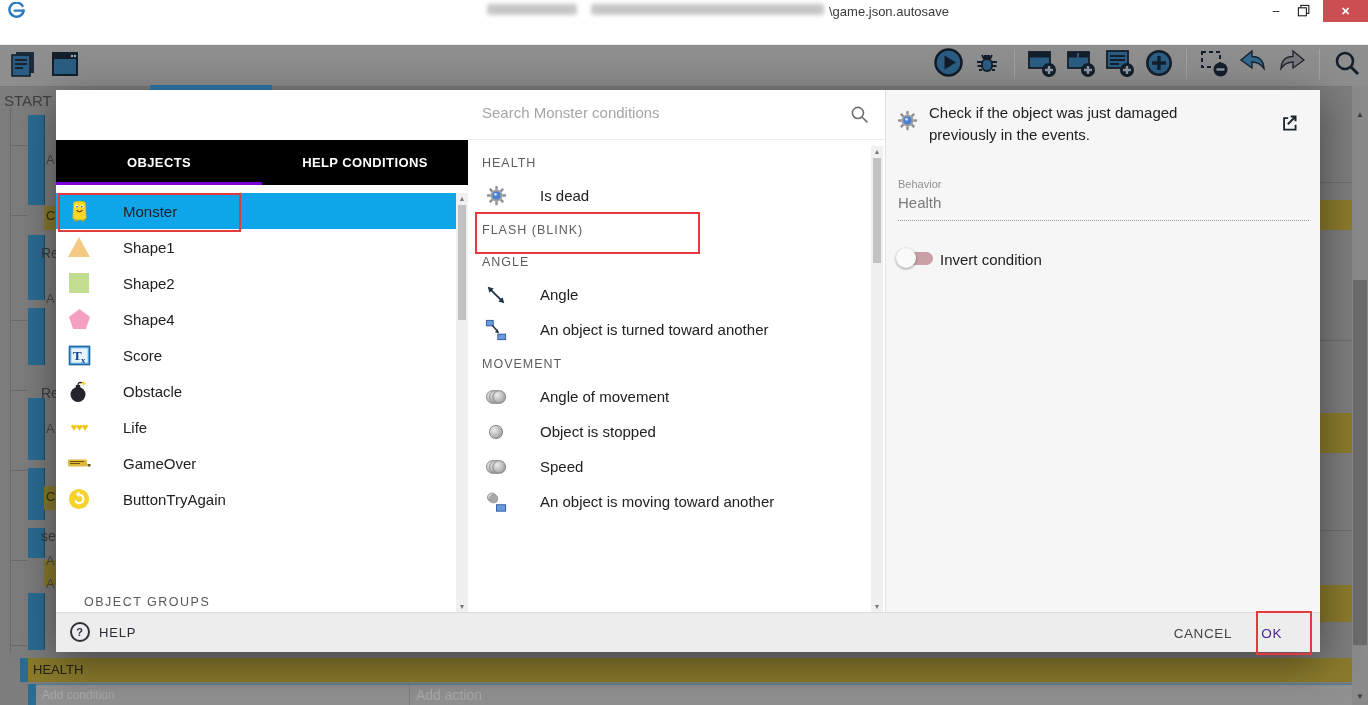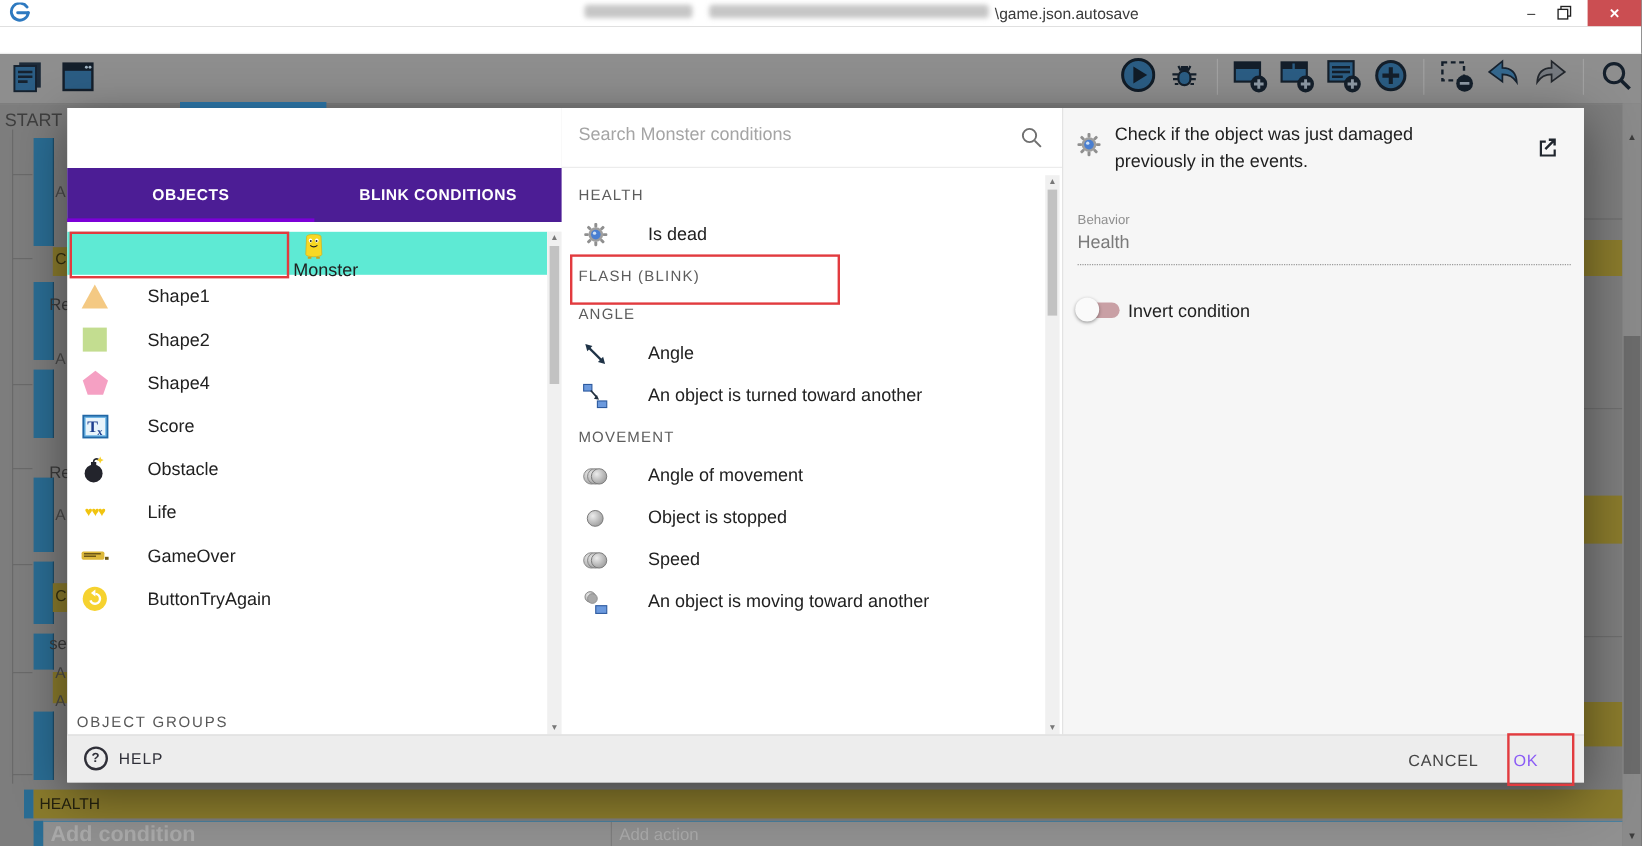--- a/index.html
+++ b/index.html
@@ -33,42 +33,42 @@
   .tree{position:absolute;left:10px;top:108px;width:1px;height:545px;background:#6a6a6a;z-index:1;}
   .stub{position:absolute;left:10px;width:17px;height:1px;background:#6a6a6a;z-index:1;}
   .rs-band{position:absolute;left:1320px;width:32px;background:#8a7b2c;z-index:1;}
   .rs-line{position:absolute;left:1320px;width:32px;height:1px;background:#6e6e6e;z-index:1;}
   .app-scroll{position:absolute;left:1352px;top:86px;width:16px;height:619px;background:#8a8a8a;z-index:1;}
   .app-scroll .arr{position:absolute;left:0;width:16px;text-align:center;font-size:8px;color:#3c3c3c;}
   .app-scroll .thumb{position:absolute;left:1px;top:194px;width:14px;height:365px;background:#6b6b6b;}
   .bg-health{position:absolute;left:28px;top:658px;width:1324px;height:24px;background:#8a7b2c;color:#23210f;
              font-size:13px;line-height:24px;padding-left:5px;box-sizing:border-box;z-index:1;}
   .bg-addrow{position:absolute;left:36px;top:684px;width:1316px;height:21px;background:#909090;border-top:1px solid #4a7f9d;display:flex;z-index:1;box-sizing:border-box;}
-  .bg-addcond{width:474px;border-right:1px solid #7d7d7d;color:#a9a9a9;font-size:18px;line-height:20px;padding-left:6px;box-sizing:border-box;font-weight:bold;}
+  .bg-addcond{width:374px;border-right:1px solid #7d7d7d;color:#a9a9a9;font-size:12px;line-height:20px;padding-left:6px;box-sizing:border-box;}
   .bg-addact{flex:1;color:#a9a9a9;font-size:14px;line-height:20px;padding-left:6px;}
   .bstub1{position:absolute;left:20px;top:658px;width:8px;height:24px;background:#2a6d94;z-index:1;}
   .bstub2{position:absolute;left:28px;top:684px;width:8px;height:21px;background:#2a6d94;z-index:2;}
   
   .dialog{position:absolute;left:56px;top:90px;width:1264px;height:562px;background:#fff;z-index:3;
           box-shadow:0 10px 40px rgba(0,0,0,.45);}
   .lp-search{position:absolute;left:0;top:0;width:412px;height:50px;background:#fff;}
   .search-input{position:absolute;left:20px;top:13px;width:290px;border:none;outline:none;font-size:15px;color:#212121;
                 font-family:"Liberation Sans",sans-serif;background:transparent;}
   .search-input::placeholder{color:#a5a5a5;}
   .lp-filter{position:absolute;left:330px;top:19px;}
   .lp-mag{position:absolute;left:374px;top:15px;}
-  .tabs{position:absolute;left:0;top:50px;width:412px;height:45px;background:#4c1d95;display:flex;}
+  .tabs{position:absolute;left:0;top:50px;width:412px;height:45px;background:#000000;display:flex;}
   .tab{flex:1;display:flex;align-items:center;justify-content:center;color:#fff;font-size:13px;font-weight:bold;letter-spacing:.4px;border:none;background:transparent;}
   .tab-indicator{position:absolute;left:0;top:92px;width:206px;height:3px;background:#7c00d8;}
   .obj-list{position:absolute;left:0;top:103px;width:400px;height:419px;overflow:hidden;}
   .obj-row{height:36px;display:flex;align-items:center;}
-  .obj-row.selected{background:#5eead4;flex-direction:column;}
+  .obj-row.selected{background:#0ea5e9;}
   .obj-icon{width:26px;margin-left:10px;display:flex;justify-content:center;align-items:center;}
   .obj-label{margin-left:31px;font-size:15px;color:#212121;}
-  .groups-header{margin-top:6px;font-size:12.5px;color:#585858;letter-spacing:1.5px;padding-left:8px;}
+  .groups-header{margin-top:6px;font-size:12.5px;color:#585858;letter-spacing:1.5px;padding-left:28px;}
   .panel-scroll{position:absolute;width:12px;background:#f0f0f0;}
   .lp-scroll{left:400px;top:103px;height:419px;}
   .mp-scroll{left:815px;top:56px;height:466px;}
   .panel-scroll .arr{position:absolute;left:0;width:12px;text-align:center;font-size:7px;color:#777;}
   .panel-scroll .thumb{position:absolute;left:2px;width:8px;background:#c2c2c2;}
   .vdiv{position:absolute;left:412px;top:0;width:1px;height:50px;background:#e9e9e9;}
   .mp-search{position:absolute;left:412px;top:0;width:417px;height:50px;background:#fff;border-bottom:1px solid #ececec;box-sizing:border-box;}
   .mp-search .search-input{left:12px;width:330px;}
   .mp-mag{position:absolute;right:16px;top:15px;}
   .cond-list{position:absolute;left:412px;top:56px;width:403px;height:466px;overflow:hidden;}
@@ -89,21 +89,21 @@
   .rp-toggle .track{position:absolute;left:2px;top:4px;width:33px;height:13px;border-radius:7px;background:#c9a0a5;}
   .rp-toggle .knob{position:absolute;left:-2px;top:0;width:20px;height:20px;border-radius:50%;background:#fafafa;box-shadow:0 1px 3px rgba(0,0,0,.4);}
   .rp-invert-label{position:absolute;left:54px;top:161px;font-size:15px;color:#212121;}
   
   .footer{position:absolute;left:0;top:522px;width:1264px;height:40px;background:#ededed;border-top:1px solid #dcdcdc;box-sizing:border-box;}
   .help-btn{position:absolute;left:14px;top:9px;display:flex;gap:9px;align-items:center;background:transparent;border:none;padding:0;
             font-size:13px;color:#2f2f38;letter-spacing:.8px;font-family:"Liberation Sans",sans-serif;}
   .help-circle{width:16px;height:16px;border:2px solid #2f2f38;border-radius:50%;font-size:11px;font-weight:bold;
                display:flex;align-items:center;justify-content:center;color:#2f2f38;}
   .cancel-btn{position:absolute;right:82px;top:12px;font-size:13.5px;color:#454545;letter-spacing:.6px;background:transparent;border:none;font-family:"Liberation Sans",sans-serif;}
-  .ok-btn{position:absolute;right:32px;top:12px;font-size:13.5px;color:#8b5cf6;letter-spacing:.6px;background:transparent;border:none;font-family:"Liberation Sans",sans-serif;}
+  .ok-btn{position:absolute;right:32px;top:12px;font-size:13.5px;color:#4c1d95;letter-spacing:.6px;background:transparent;border:none;font-family:"Liberation Sans",sans-serif;}
   .redbox{position:absolute;border:2px solid #e23b3f;z-index:9;pointer-events:none;}
   .hl-monster{left:2px;top:103px;width:179px;height:35px;}
   .hl-cond{left:419px;top:122px;width:221px;height:38px;}
   .hl-ok{left:1200px;top:521px;width:52px;height:40px;}
 </style>
 </head>
 <body>
 
 <div id="app">
 
@@ -279,21 +279,21 @@
   <div class="bg-addrow">
     <div class="bg-addcond">Add condition</div>
     <div class="bg-addact">Add action</div>
   </div>
 
   <div class="dialog">
 
     <div class="vdiv"></div>
     <div class="tabs">
       <button class="tab">OBJECTS</button>
-      <button class="tab">BLINK CONDITIONS</button>
+      <button class="tab">HELP CONDITIONS</button>
     </div>
     <div class="tab-indicator"></div>
 
     <div class="obj-list">
 
     <div class="obj-row selected">
           <span class="obj-icon">
             <svg width="19" height="24" viewBox="0 0 19 24">
               <path d="M3.5 4C3.5 1.8 15.5 1.8 15.5 4l.7 15c0 2.6-13.4 2.6-13.4 0z" fill="#f8d823" stroke="#d4af1e" stroke-width=".6"></path>
               <ellipse cx="6.8" cy="7.5" rx="1.5" ry="1.8" fill="#fff"></ellipse>

